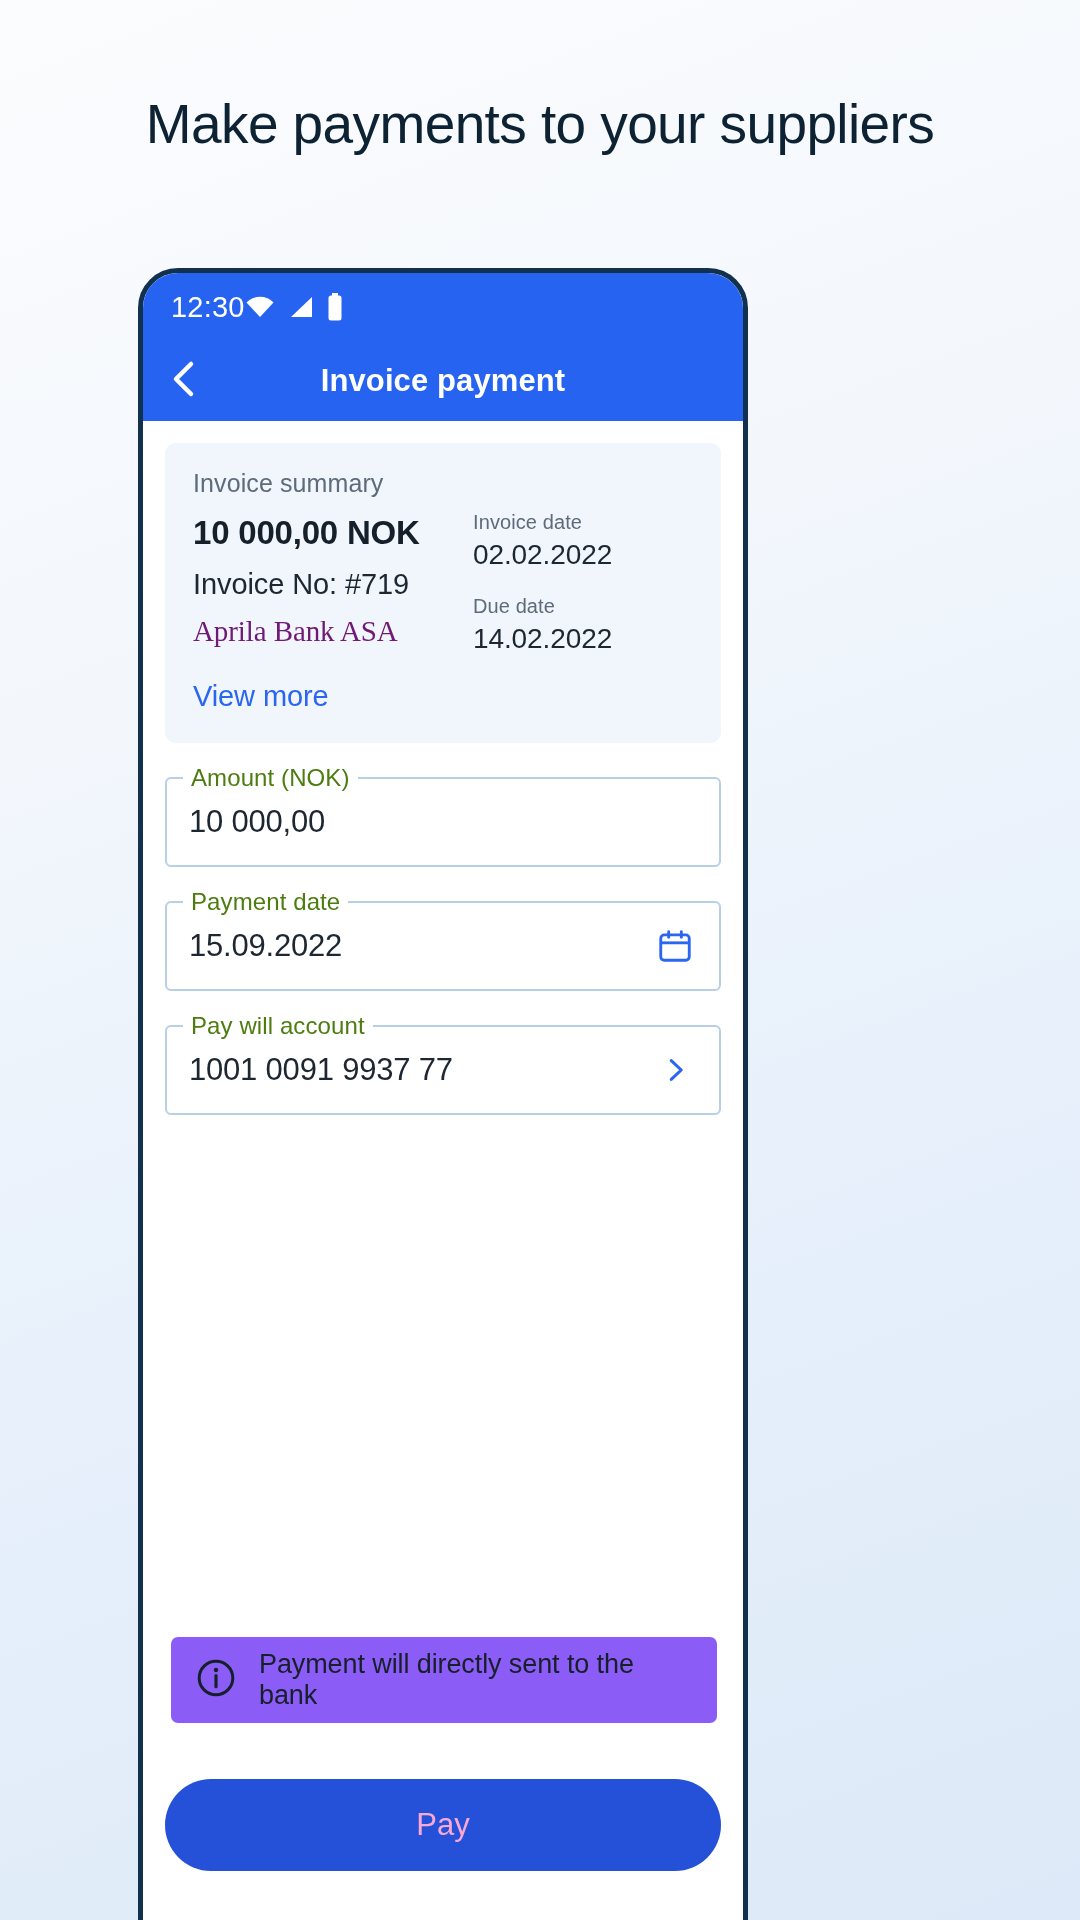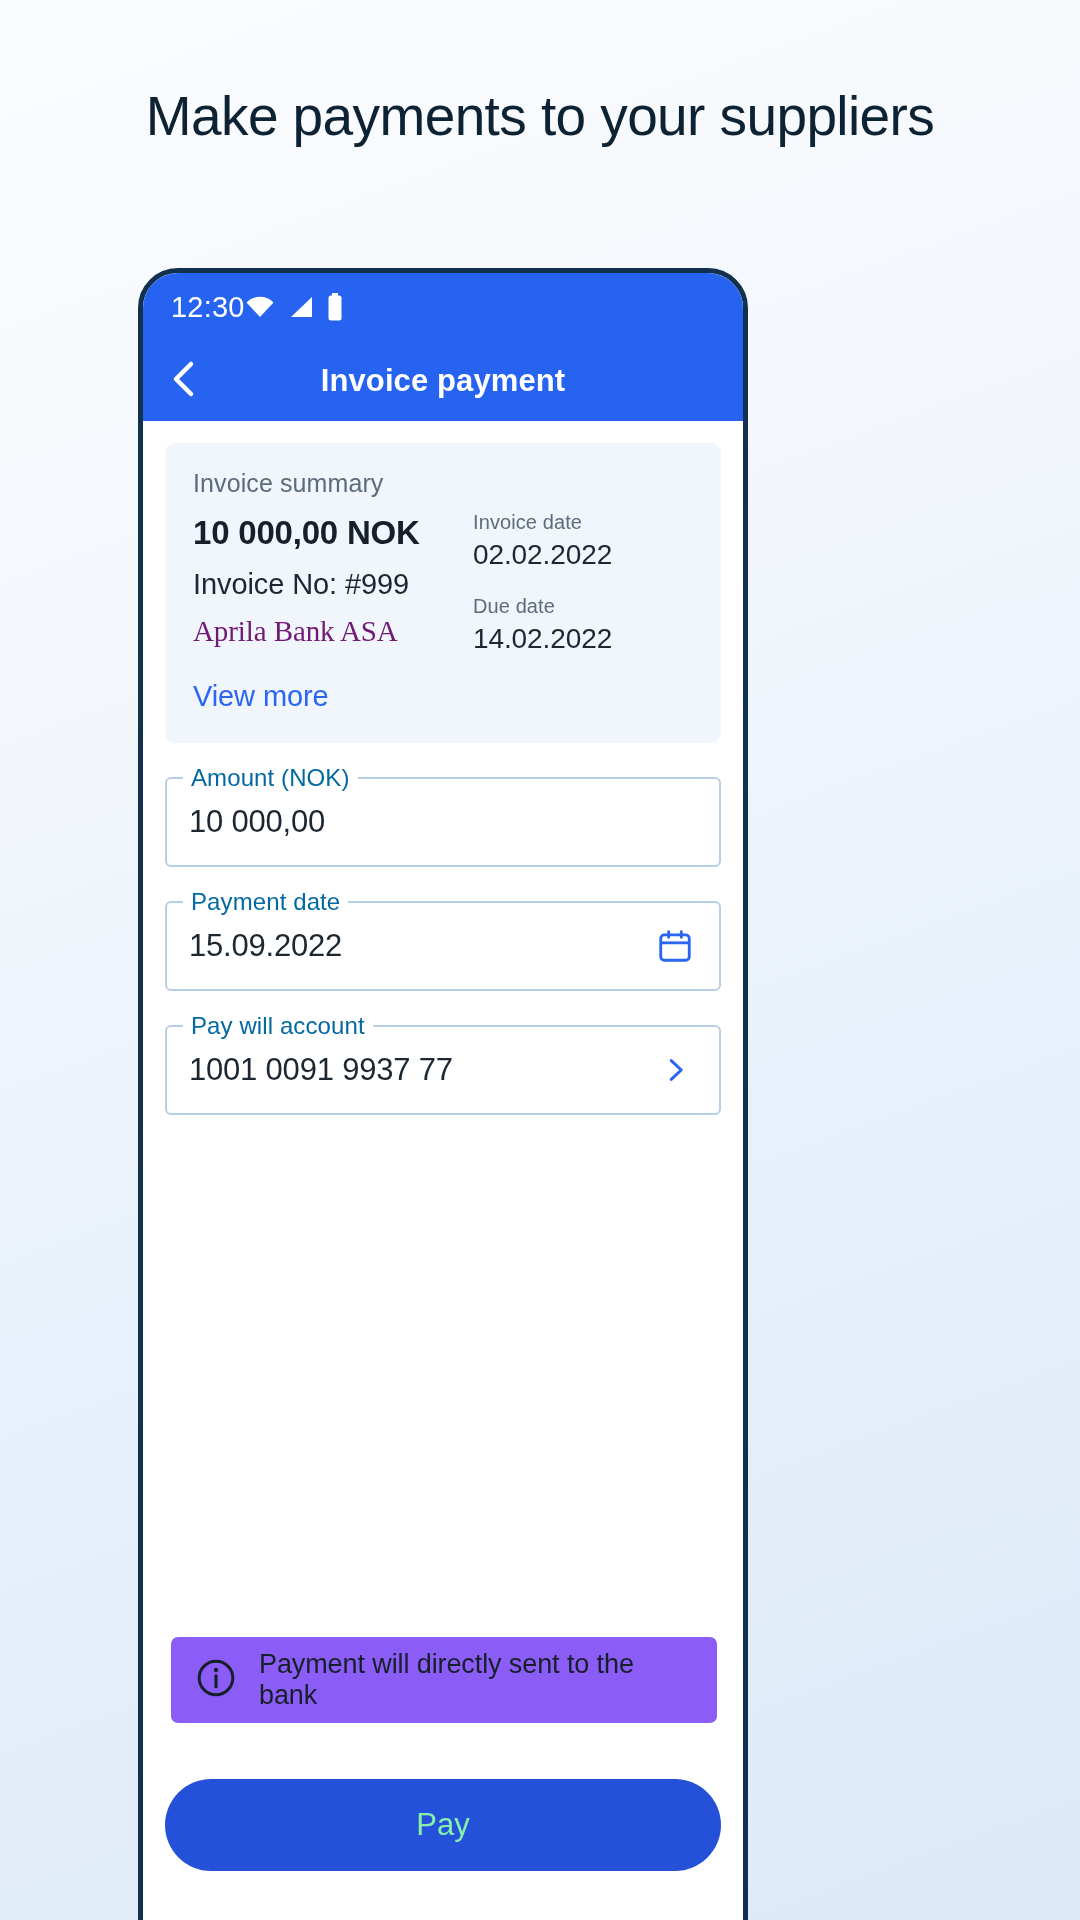--- a/index.html
+++ b/index.html
@@ -12,21 +12,21 @@
 
   body {
     font-family: "Liberation Sans", sans-serif;
     background: linear-gradient(160deg, #fbfcfe 0%, #f3f7fc 32%, #e7f0fb 62%, #dde9f8 100%);
     position: relative;
   }
 
   
   #headline {
     position: absolute;
-    top: 88px;
+    top: 96px;
     left: 0;
     width: 1080px;
     text-align: center;
     font-size: 55px;
     line-height: 1.05;
     font-weight: 400;
     letter-spacing: -0.6px;
     color: #0d2232;
     padding: 0 110px;
   }
@@ -178,21 +178,21 @@
     padding: 0 22px;
     background: #ffffff;
   }
   .field-label {
     position: absolute;
     top: -15px;
     left: 16px;
     background: #ffffff;
     padding: 0 8px;
     font-size: 24px;
-    color: #0369a1;
+    color: #4d7c0f;
     letter-spacing: 0.1px;
     line-height: 28px;
   }
   .field-value {
     font-size: 31px;
     color: #1d2731;
     letter-spacing: -0.2px;
     flex: 1 1 auto;
   }
   .field-trailing {
@@ -226,21 +226,21 @@
 
   
   #pay-button {
     margin: 56px 0 0 0;
     height: 92px;
     background: #2451d8;
     border-radius: 46px;
     display: flex;
     align-items: center;
     justify-content: center;
-    color: #86efac;
+    color: #f9a8d4;
     font-size: 31px;
     cursor: pointer;
     letter-spacing: 0.1px;
   }
   #bottom-pad { height: 62px; }
 </style>
 </head>
 <body>
 
 <div id="headline">Make payments to your suppliers</div>
@@ -279,21 +279,21 @@
     </div>
     <div id="appbar-title">Invoice payment</div>
   </div>
 
   <div id="screen">
 
     <div id="summary-card">
       <div id="summary-left">
         <div class="sum-label">Invoice summary</div>
         <div id="summary-amount">10 000,00 NOK</div>
-        <div id="summary-invoiceno">Invoice No: #999</div>
+        <div id="summary-invoiceno">Invoice No: #719</div>
         <div id="summary-supplier">Aprila Bank ASA</div>
         <div id="view-more">View more</div>
       </div>
       <div id="summary-right">
         <div>
           <div class="date-label">Invoice date</div>
           <div class="date-value">02.02.2022</div>
         </div>
         <div id="due-block">
           <div class="date-label">Due date</div>

